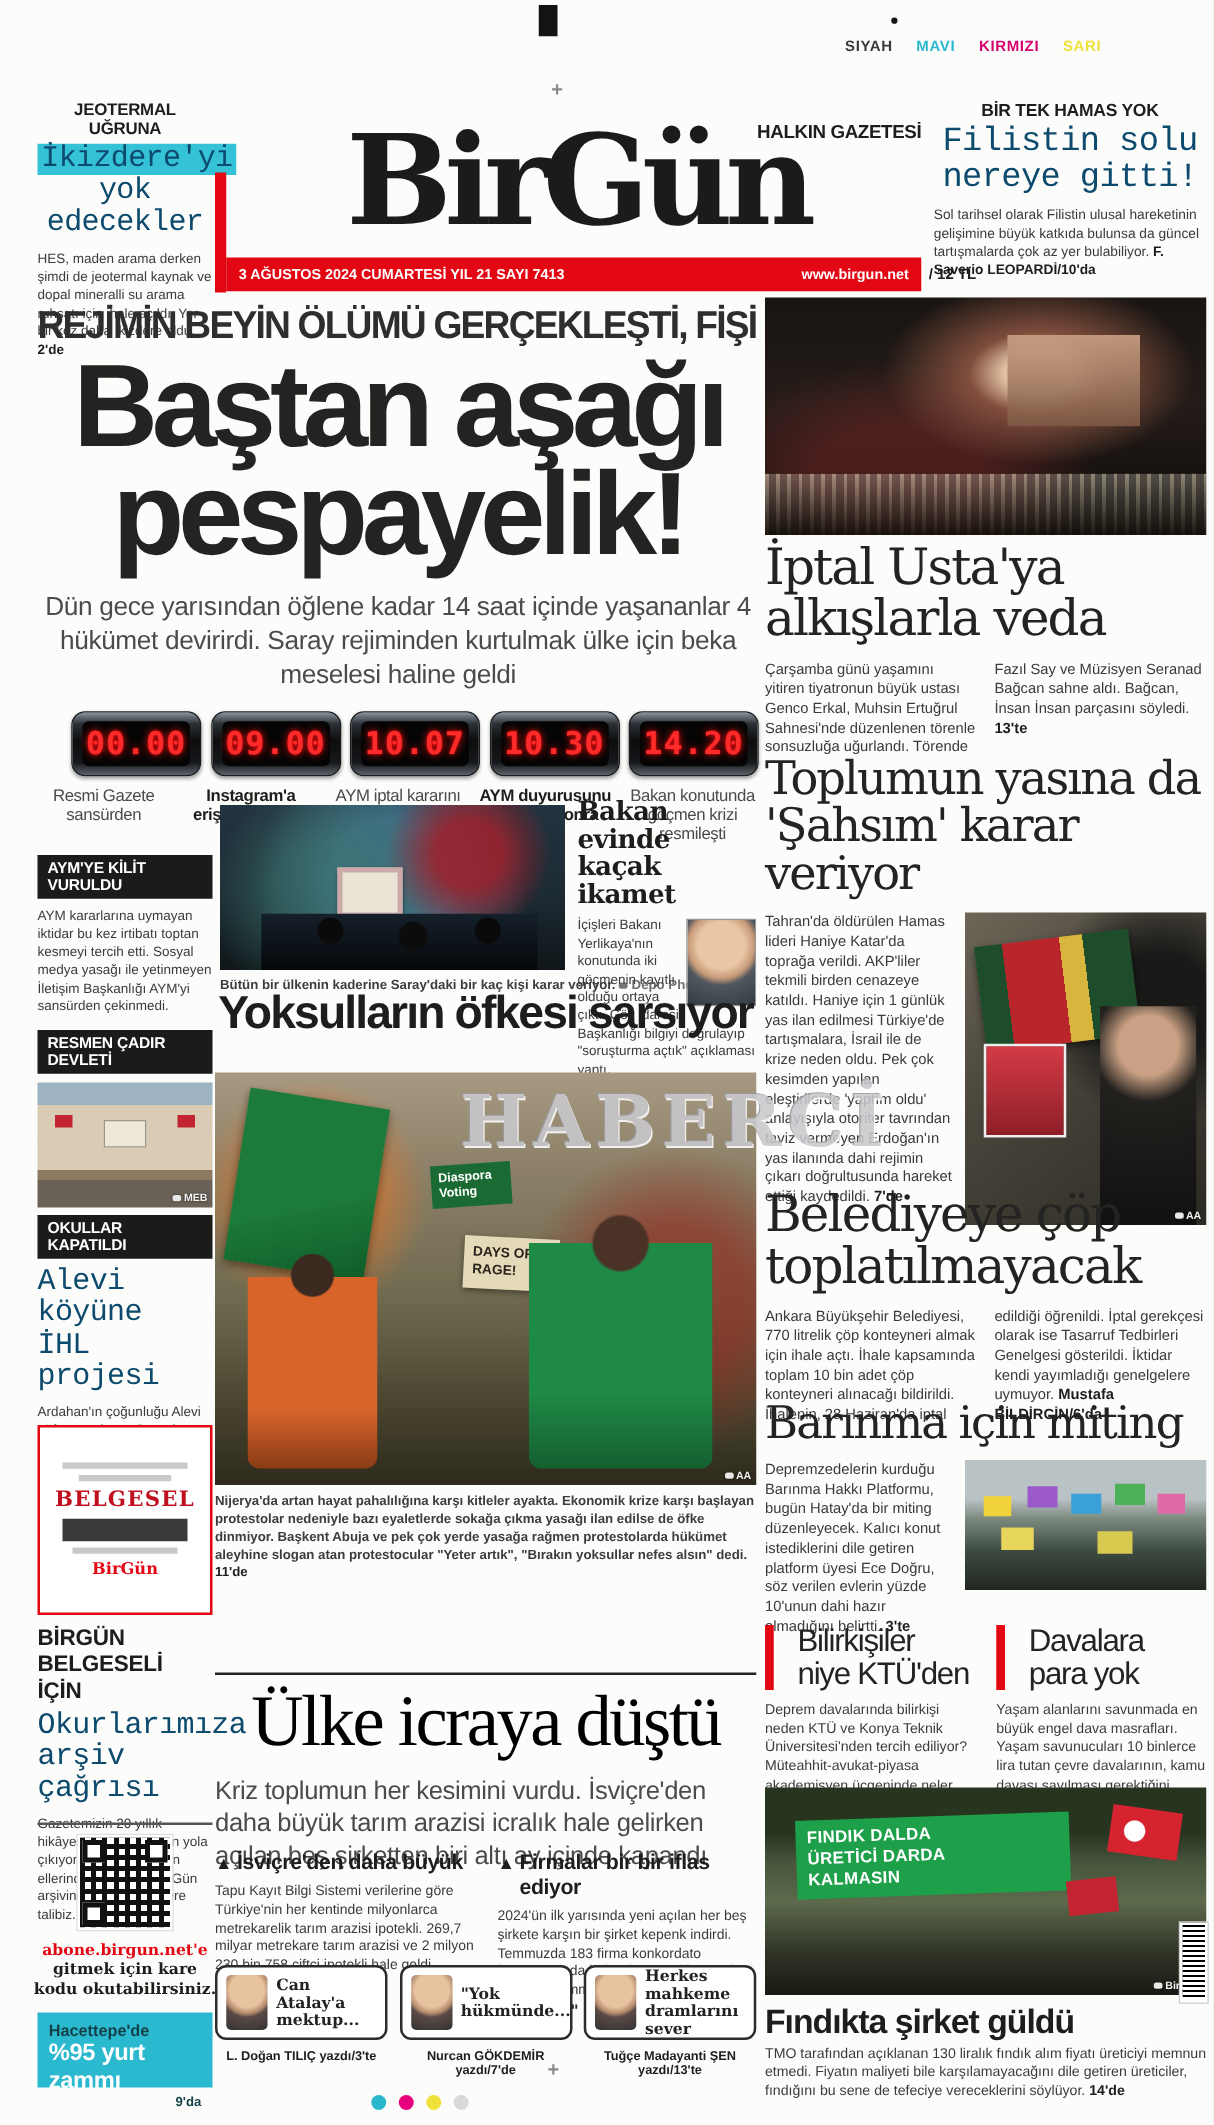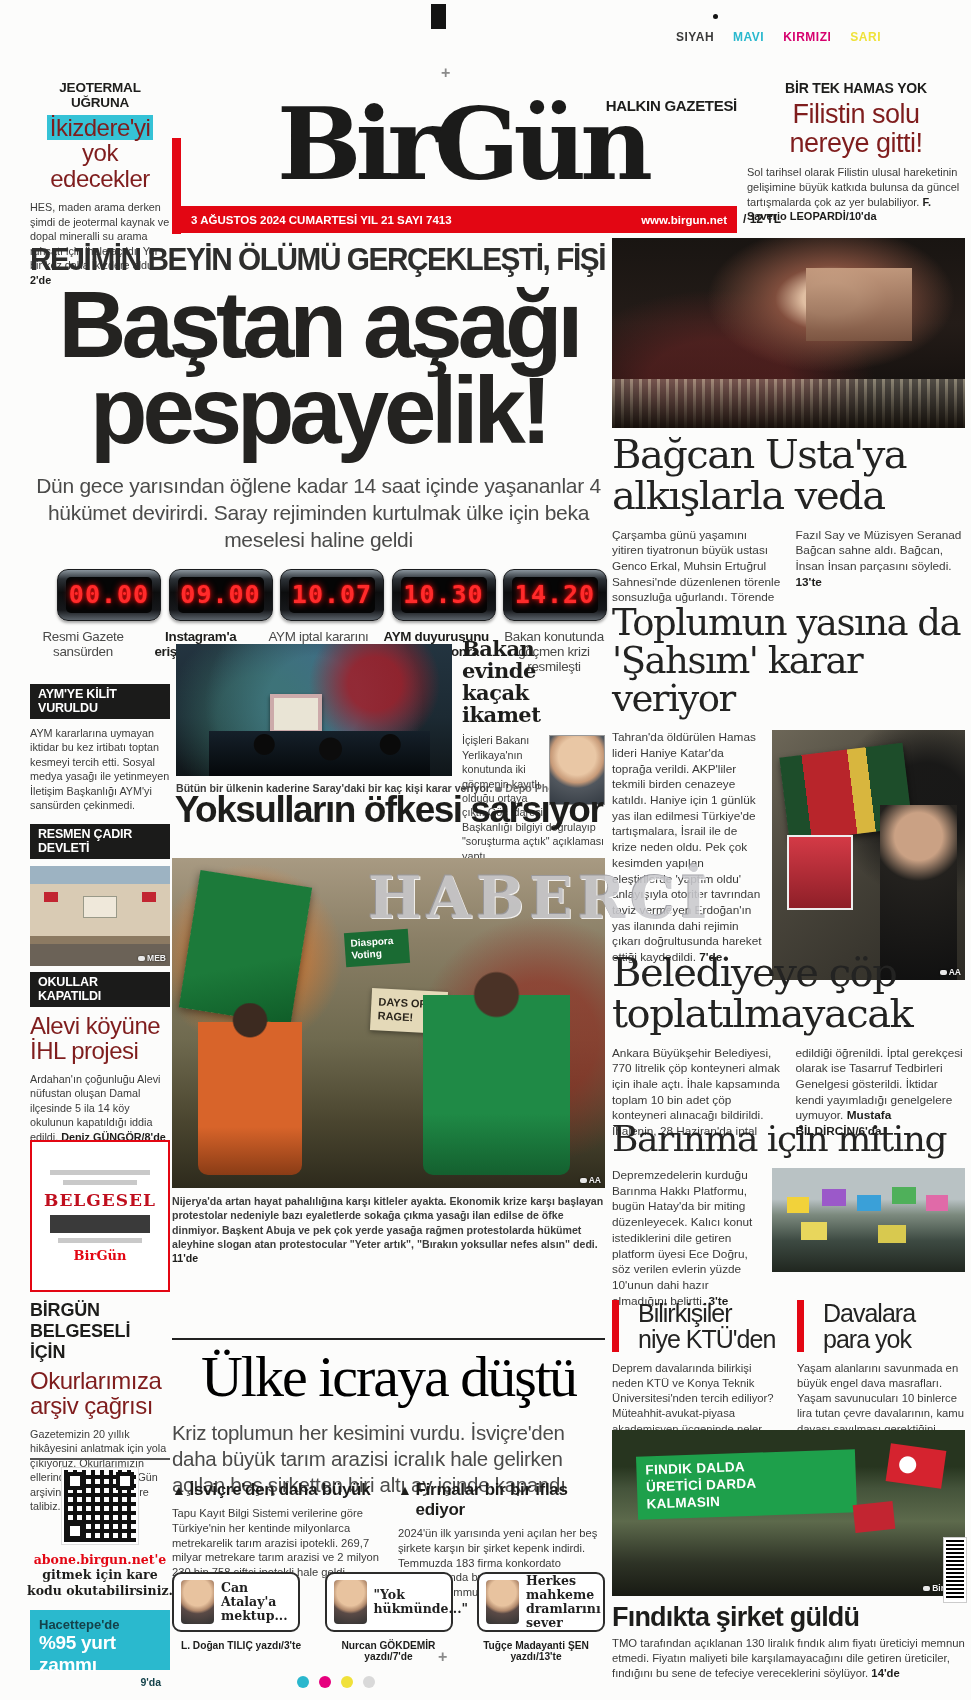--- a/index.html
+++ b/index.html
@@ -10,21 +10,21 @@
   .serif { font-family:"DejaVu Serif", serif; }
 
   
   .reg-square { left:431px; top:4px; width:15px; height:25px; background:#131313; }
   .reg-dot { left:713px; top:14px; width:5px; height:5px; border-radius:50%; background:#131313; }
   .reg-labels { left:676px; top:30px; display:flex; gap:19px; font-size:12px; font-weight:bold; letter-spacing:.5px; }
   .plus-mark { color:#8a8a8a; font-size:16px; font-weight:bold; }
 
   
   .kicker-sm { font-size:13.5px; font-weight:800; letter-spacing:-.2px; }
-  .hl-serif-sm { font-family:Liberation Sans, sans-serif; font-size:24px; line-height:1.06; letter-spacing:-.5px; color:#7f1d1d; }
+  .hl-serif-sm { font-family:Liberation Mono, monospace; font-size:24px; line-height:1.06; letter-spacing:-.5px; color:#0c4a6e; }
   .hl-cyan { background:#35c2d6; padding:0 3px; display:inline-block; }
   .body-xs { font-size:10.8px; line-height:1.34; color:#3b3b3a; }
   .pref { font-weight:bold; color:#1d1d1b; }
 
   
   .logo { font-family:"DejaVu Serif", serif; font-weight:bold; font-size:100px; line-height:1.05; letter-spacing:-6px; color:#1b1b1a; }
   .tagline { font-size:15px; font-weight:800; letter-spacing:-.3px; }
   .red-l { background:#e30613; }
   .red-bar { background:#e30613; color:#fff; display:flex; align-items:center; justify-content:space-between; padding:0 10px; font-size:11.5px; font-weight:bold; }
 
@@ -70,21 +70,21 @@
   .hacet-ref { font-size:10.5px; font-weight:800; color:#14424a; text-align:right; }
 
   .watermark { font-family:"DejaVu Serif", serif; font-weight:bold; font-size:57px; letter-spacing:5px; color:#c9c9cd; opacity:.88; text-shadow:1px 1px 0 #fff, -1px -1px 0 #9a9aa0; z-index:6; }
 
   .ulke-head { font-family:Liberation Serif, serif; font-size:58px; letter-spacing:-2px; line-height:1; color:#000000; text-align:center; }
   .ulke-deck { font-size:20.5px; color:#4b4b4a; line-height:1.28; letter-spacing:-.3px; }
   .sub-title { font-size:17px; font-weight:800; letter-spacing:-.3px; display:flex; gap:4px; align-items:baseline; }
   .tri { font-size:14px; }
   .body-xxs { font-size:11.2px; line-height:1.32; color:#3a3a39; }
 
-  .author-box { width:128px; height:60px; border:2px solid #2c2c2b; border-radius:9px; background:#fff; display:flex; align-items:center; gap:7px; padding:5px 7px; }
+  .author-box { width:138px; height:60px; border:2px solid #2c2c2b; border-radius:9px; background:#fff; display:flex; align-items:center; gap:7px; padding:5px 7px; }
   .author-face { width:33px; height:44px; border-radius:4px; flex:none; background:radial-gradient(circle at 50% 28%, #e8c39f 0 38%, #b0886b 52%, #5a4a46 60%, #333 100%); }
   .author-title { font-family:"DejaVu Serif", serif; font-size:12.5px; font-weight:bold; line-height:1.12; color:#222; }
   .author-credit { width:138px; text-align:center; font-size:10.2px; font-weight:bold; color:#1d1d1b; }
 
   .dot { width:12px; height:12px; border-radius:50%; }
 
   .poster { border:2px solid #e30613; background:#fff; display:flex; flex-direction:column; align-items:center; justify-content:center; gap:5px; padding:8px; }
   .poster .bar { width:84%; height:5px; background:#c9c9c9; }
   .poster-title { font-family:"DejaVu Serif", serif; color:#c00f1e; font-weight:bold; font-size:17px; letter-spacing:1px; }
   .poster-brand { font-family:"DejaVu Serif", serif; color:#e30613; font-weight:bold; font-size:13px; }
@@ -218,21 +218,21 @@
   <div class="photo" style="left:612px;top:238px;width:353px;height:190px;background:
       radial-gradient(ellipse at 62% 32%, rgba(235,200,170,.95) 0 9%, rgba(150,90,70,.8) 18%, transparent 40%),
       radial-gradient(ellipse at 30% 75%, rgba(120,40,40,.5) 0 20%, transparent 45%),
       linear-gradient(180deg,#191512 0%, #241c18 45%, #0c0a09 100%);">
     <div style="position:absolute;left:55%;top:16%;width:30%;height:38%;background:linear-gradient(180deg,#caa184,#7e5844);opacity:.9;"></div>
     <div style="position:absolute;left:0;bottom:0;width:100%;height:26%;background:linear-gradient(180deg,rgba(255,250,230,.25),rgba(20,15,10,.9)),repeating-linear-gradient(90deg,rgba(255,240,200,.35) 0 3px, transparent 3px 9px);"></div>
   </div>
 
   <div class="abs" style="left:612px;top:434px;width:353px;">
     <div class="hl-serif-xl">
-      <span>Bağcan Usta'ya</span><br>
+      <span>İptal Usta'ya</span><br>
       <span>alkışlarla veda</span>
     </div>
     <p class="body-sm two-col" style="margin-top:12px;">
       <span>Çarşamba günü yaşamını yitiren tiyatronun büyük ustası Genco Erkal, Muhsin Ertuğrul Sahnesi'nde düzenlenen törenle sonsuzluğa uğurlandı. Törende Fazıl Say ve Müzisyen Seranad Bağcan sahne aldı. Bağcan, İnsan İnsan parçasını söyledi.</span>
       <b class="pref">13'te</b>
     </p>
   </div>
 
   <div class="abs" style="left:612px;top:604px;width:353px;">
     <div class="hl-serif-lg" style="font-size:37px;">

